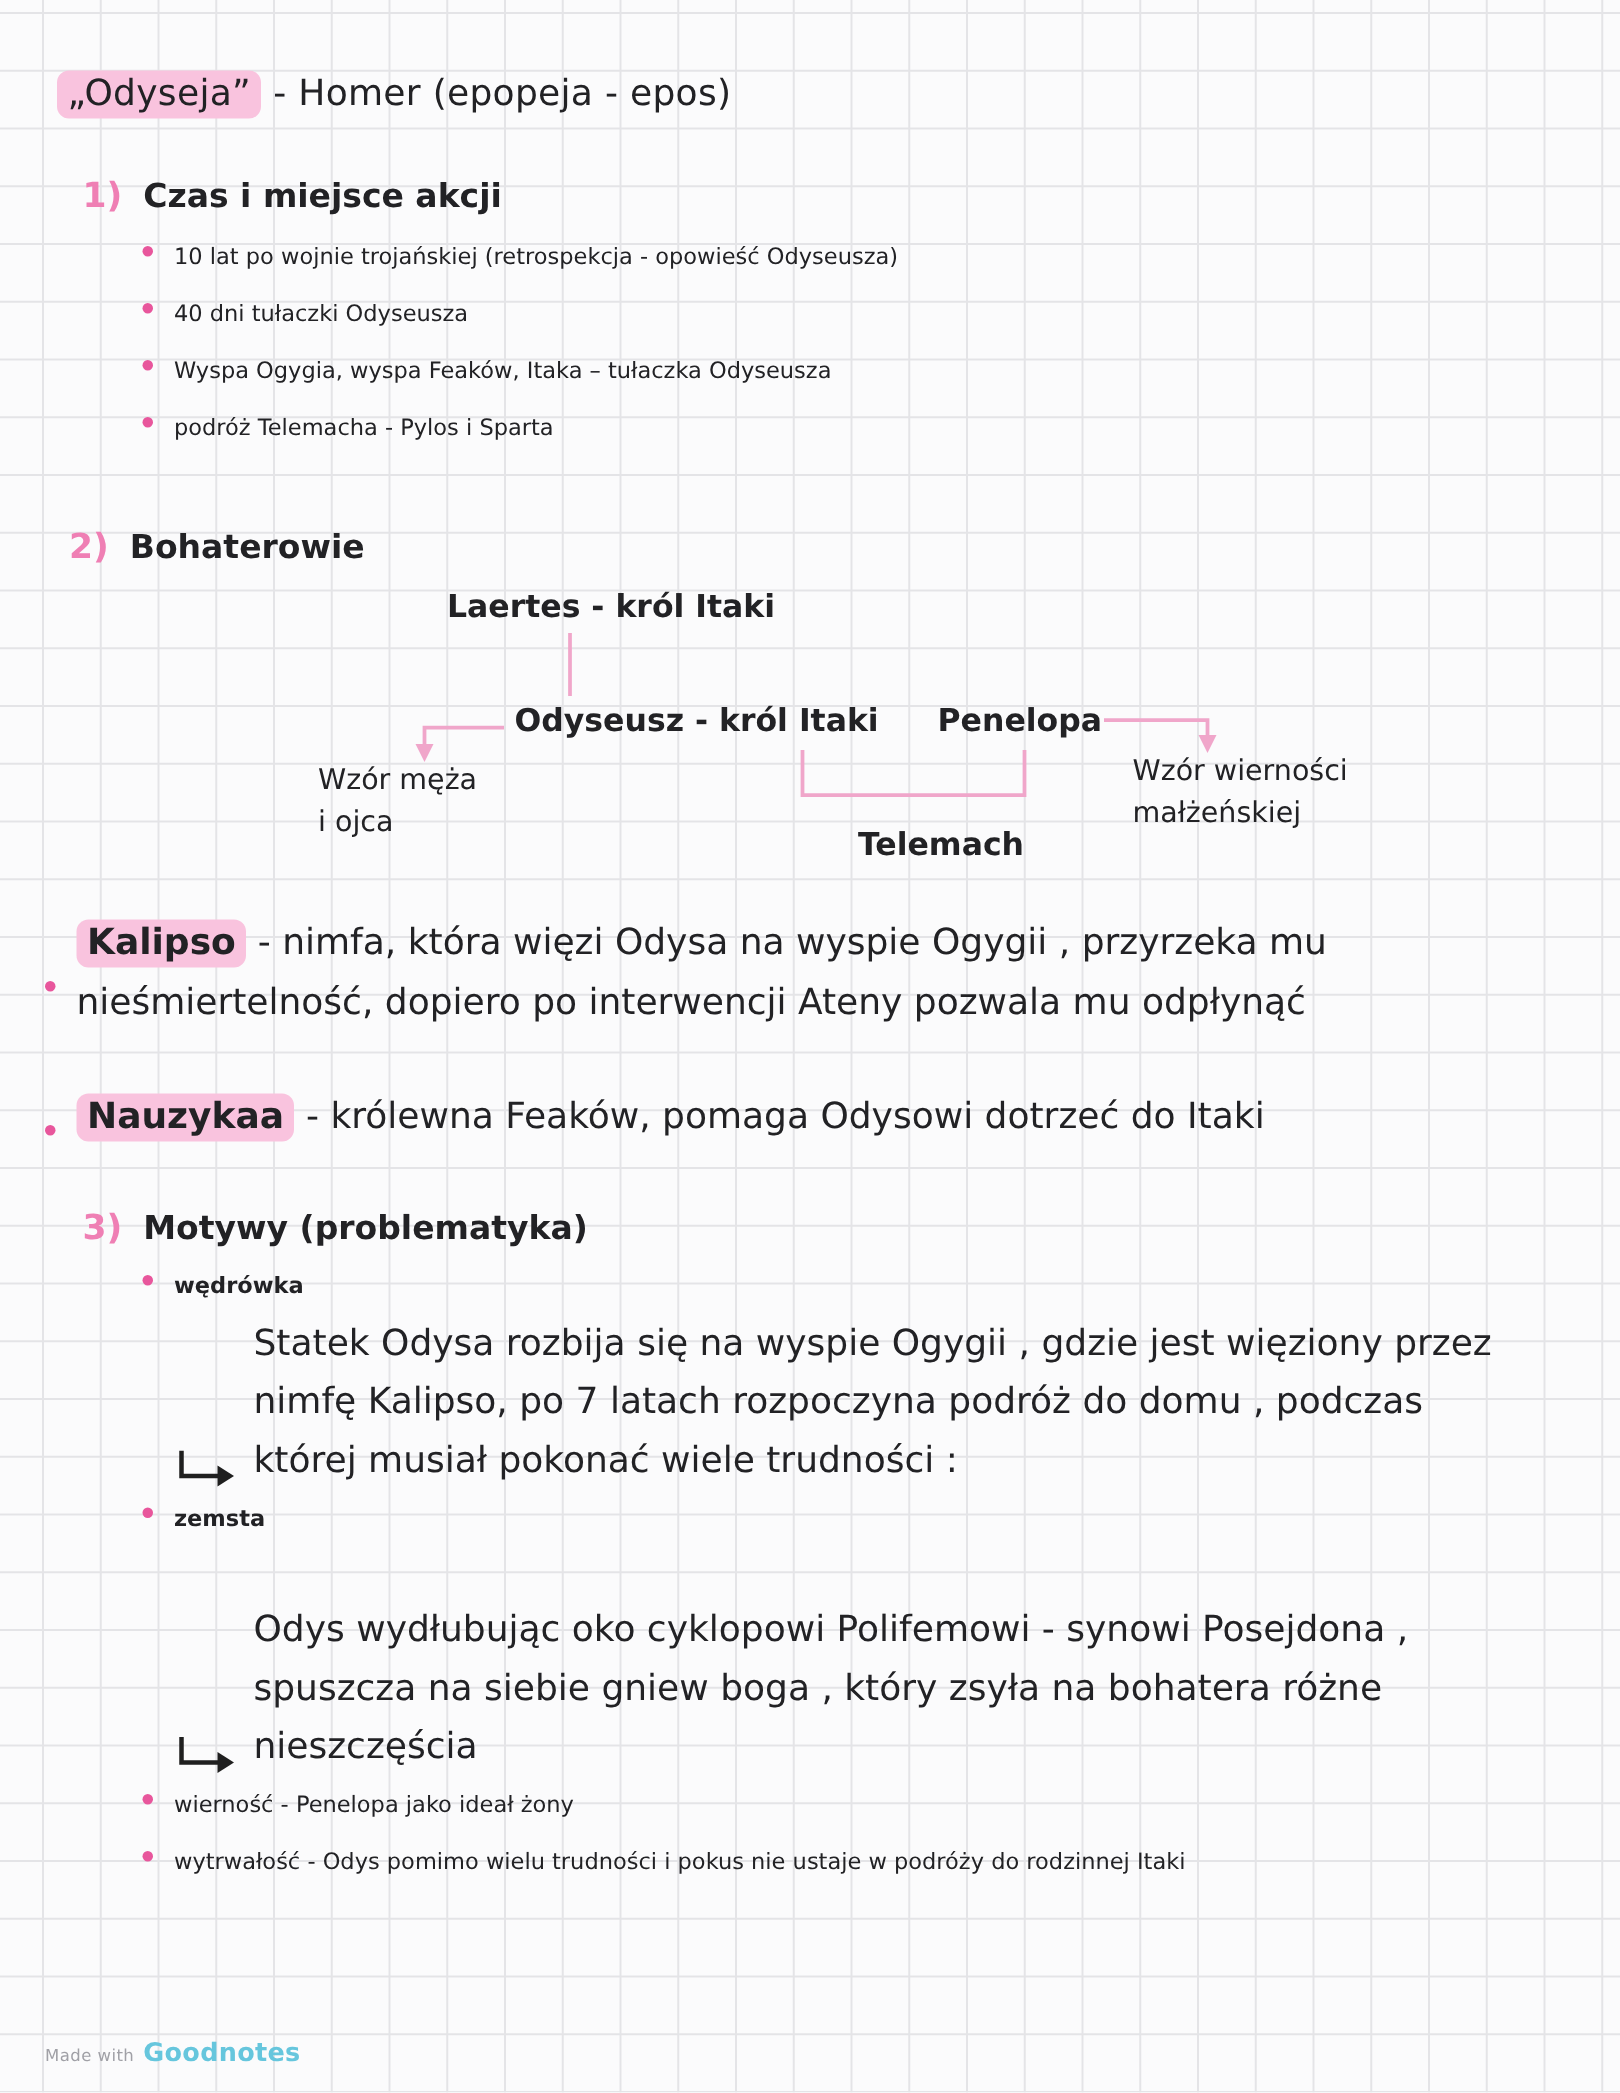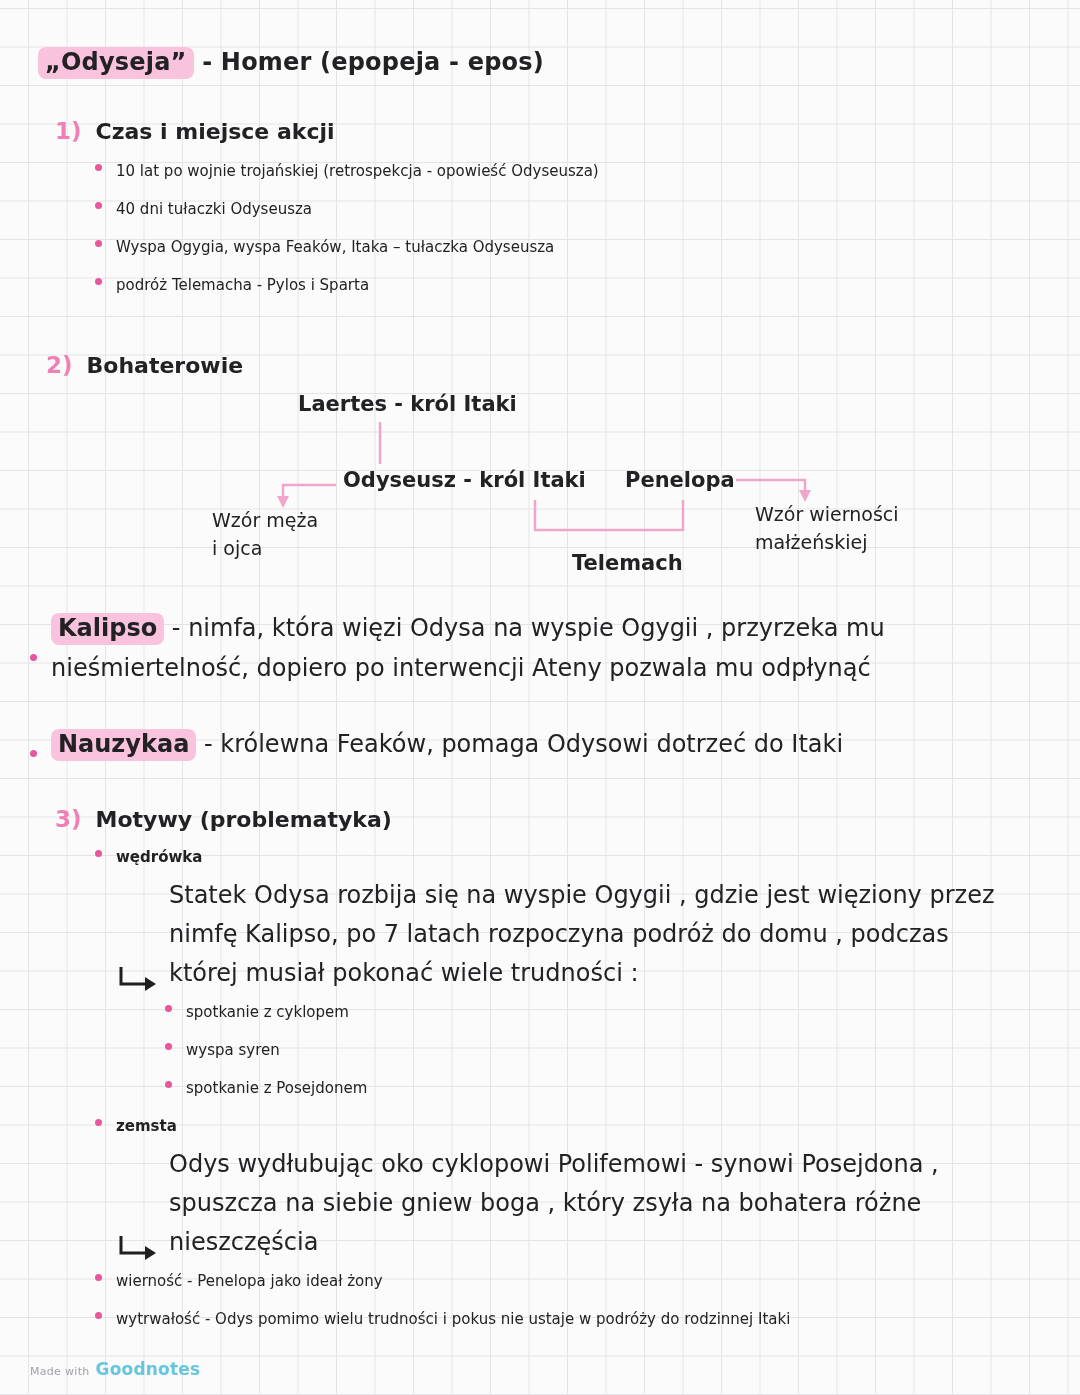--- a/index.html
+++ b/index.html
@@ -18,21 +18,21 @@
     font-family: "DejaVu Sans", sans-serif;
     color: #222225;
     overflow: hidden;
   }
   .abs { position: absolute; }
   .hl {
     background: #f9c3de;
     border-radius: 8px;
     padding: 1px 7px 3px 7px;
   }
-  .title-line { font-size: 24px; font-weight: bold; letter-spacing: 0.2px; }
+  .title-line { font-size: 24px; font-weight: normal; letter-spacing: 0.2px; }
   .sec-head { font-size: 22px; font-weight: bold; }
   .sec-num {
     color: #ef7fb4;
     font-size: 23px;
     font-weight: bold;
     margin-right: 14px;
   }
   ul.bullets { list-style: none; }
   ul.bullets li {
     display: flex;
@@ -159,43 +159,29 @@
     </ul>
 
     <div class="arrow-row" style="padding-left:62px; width:960px;">
       <svg class="arrow-hook" width="40" height="26" viewBox="0 0 40 26">
         <path d="M4 0 V17 H30" stroke="#1f1f1f" stroke-width="3" fill="none"></path>
         <polygon points="28,10 39,17 28,24" fill="#1f1f1f"></polygon>
       </svg>
       <p class="body-text" style="line-height:39px; width:870px;">Statek Odysa rozbija się na wyspie Ogygii , gdzie jest więziony przez nimfę Kalipso, po 7 latach rozpoczyna podróż do domu , podczas której musiał pokonać wiele trudności :</p>
     </div>
 
-    <ul class="bullets sub-bullets" style="padding-left:110px;">
-      <li>
-          <span class="dot"></span>
-          <span>spotkanie z cyklopem</span>
-        </li>
-      <li>
-          <span class="dot"></span>
-          <span>wyspa syren</span>
-        </li>
-      <li>
-          <span class="dot"></span>
-          <span>spotkanie z Posejdonem</span>
-        </li>
-    </ul>
 
     <ul class="bullets" style="padding-left:40px;">
       <li>
         <span class="dot"></span>
         <span class="motif-label">zemsta</span>
       </li>
     </ul>
 
-    <div class="arrow-row" style="padding-left:62px; width:980px;">
+    <div class="arrow-row" style="padding-left:62px; width:980px;margin-top:36px;">
       <svg class="arrow-hook" width="40" height="26" viewBox="0 0 40 26">
         <path d="M4 0 V17 H30" stroke="#1f1f1f" stroke-width="3" fill="none"></path>
         <polygon points="28,10 39,17 28,24" fill="#1f1f1f"></polygon>
       </svg>
       <p class="body-text" style="line-height:39px; width:890px;">Odys wydłubując oko cyklopowi Polifemowi - synowi Posejdona , spuszcza na siebie gniew boga , który zsyła na bohatera różne nieszczęścia</p>
     </div>
 
     <ul class="bullets" style="padding-left:40px;">
       <li>
         <span class="dot"></span>

